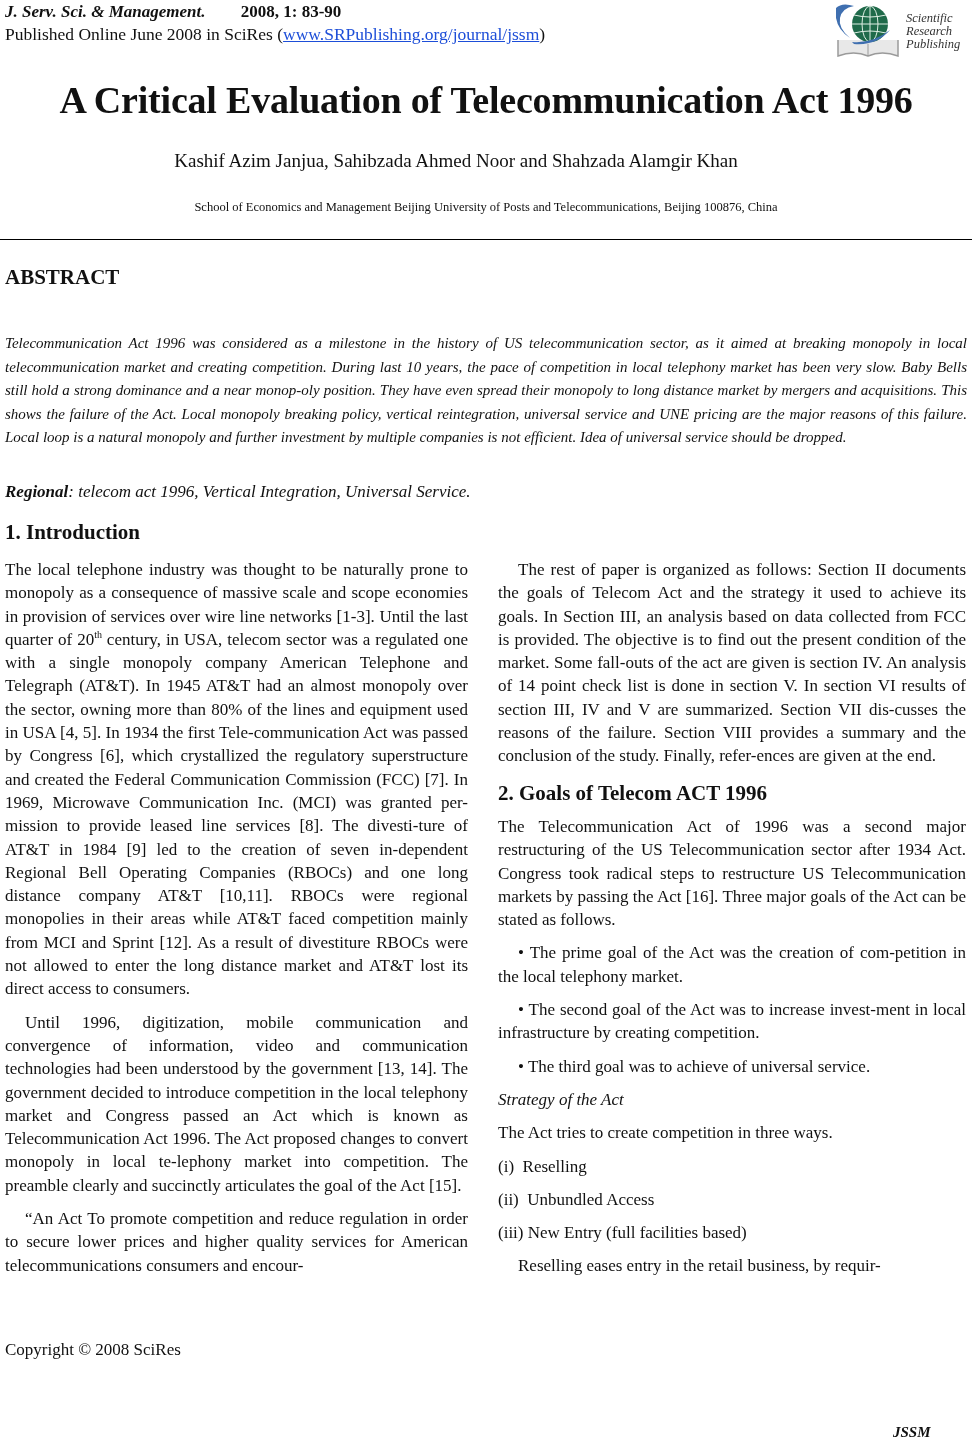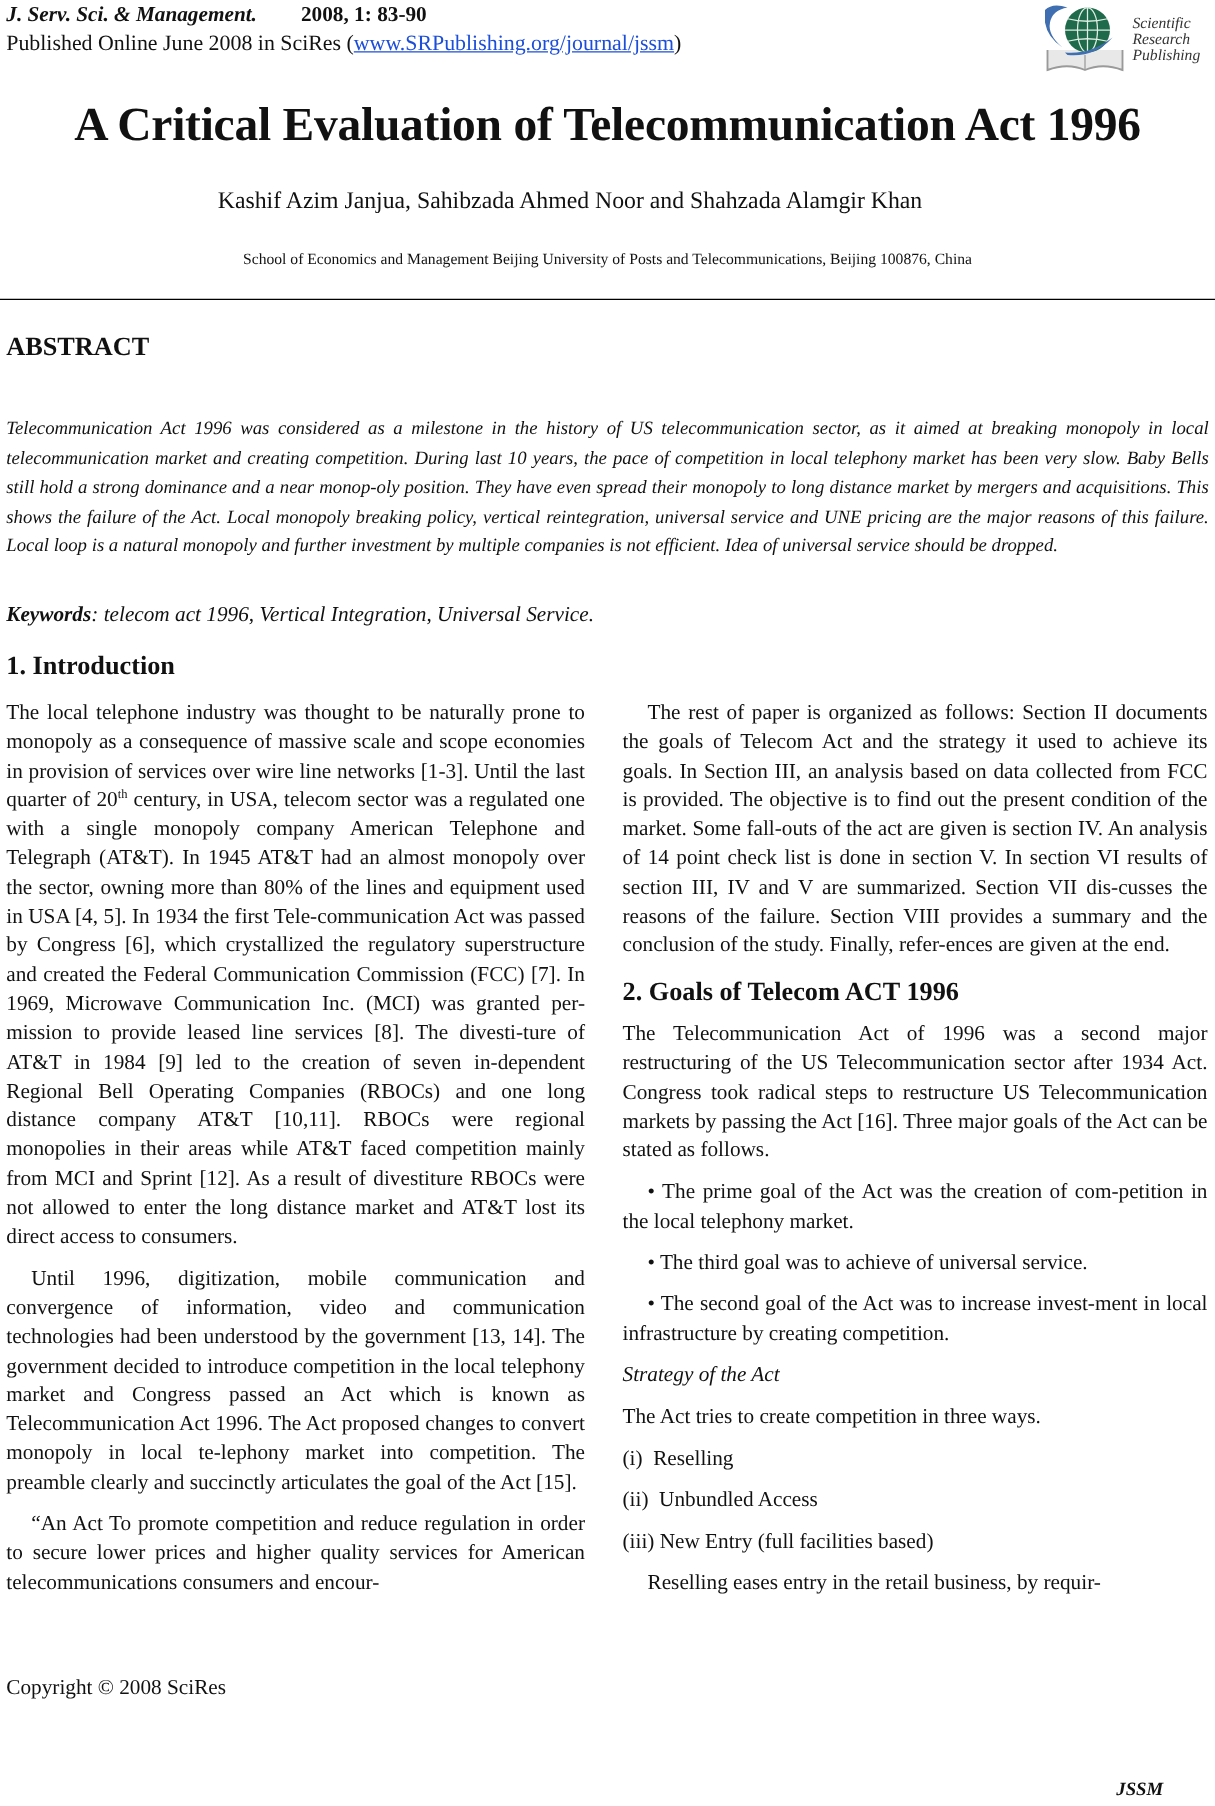--- a/index.html
+++ b/index.html
@@ -69,38 +69,38 @@
 </div>
 
 <div class="abs title">A Critical Evaluation of Telecommunication Act 1996</div>
 <div class="abs authors">Kashif Azim Janjua, Sahibzada Ahmed Noor and Shahzada Alamgir Khan</div>
 <div class="abs affil">School of Economics and Management Beijing University of Posts and Telecommunications, Beijing 100876, China</div>
 <div class="abs rule"></div>
 
 <div class="abs abstract-heading">ABSTRACT</div>
 <div class="abs abstract">Telecommunication Act 1996 was considered as a milestone in the history of US telecommunication sector, as it aimed at breaking monopoly in local telecommunication market and creating competition. During last 10 years, the pace of competition in local telephony market has been very slow. Baby Bells still hold a strong dominance and a near monop-oly position. They have even spread their monopoly to long distance market by mergers and acquisitions. This shows the failure of the Act. Local monopoly breaking policy, vertical reintegration, universal service and UNE pricing are the major reasons of this failure. Local loop is a natural monopoly and further investment by multiple companies is not efficient. Idea of universal service should be dropped.</div>
 <div class="abs keywords">
-  <b>Keywords</b><span>: telecom act 1996, Vertical Integration, Universal Service.</span>
+  <b>Regional</b><span>: telecom act 1996, Vertical Integration, Universal Service.</span>
 </div>
 
 <div class="abs h1" style="left:5px; top:520px;">1. Introduction</div>
 
 <div class="abs col left-col">
   <p><span>The local telephone industry was thought to be naturally prone to monopoly as a consequence of massive scale and scope economies in provision of services over wire line networks [1-3]. Until the last quarter of 20</span><sup>th</sup><span> century, in USA, telecom sector was a regulated one with a single monopoly company American Telephone and Telegraph (AT&amp;T). In 1945 AT&amp;T had an almost monopoly over the sector, owning more than 80% of the lines and equipment used in USA [4, 5]. In 1934 the first Tele-communication Act was passed by Congress [6], which crystallized the regulatory superstructure and created the Federal Communication Commission (FCC) [7]. In 1969, Microwave Communication Inc. (MCI) was granted per-mission to provide leased line services [8]. The divesti-ture of AT&amp;T in 1984 [9] led to the creation of seven in-dependent Regional Bell Operating Companies (RBOCs) and one long distance company AT&amp;T [10,11]. RBOCs were regional monopolies in their areas while AT&amp;T faced competition mainly from MCI and Sprint [12]. As a result of divestiture RBOCs were not allowed to enter the long distance market and AT&amp;T lost its direct access to consumers.</span></p>
   <p class="indent">Until 1996, digitization, mobile communication and convergence of information, video and communication technologies had been understood by the government [13, 14]. The government decided to introduce competition in the local telephony market and Congress passed an Act which is known as Telecommunication Act 1996. The Act proposed changes to convert monopoly in local te-lephony market into competition. The preamble clearly and succinctly articulates the goal of the Act [15].</p>
   <p class="indent">“An Act To promote competition and reduce regulation in order to secure lower prices and higher quality services for American telecommunications consumers and encour-</p>
 </div>
 
 <div class="abs col right-col">
   <p class="indent">The rest of paper is organized as follows: Section II documents the goals of Telecom Act and the strategy it used to achieve its goals. In Section III, an analysis based on data collected from FCC is provided. The objective is to find out the present condition of the market. Some fall-outs of the act are given is section IV. An analysis of 14 point check list is done in section V. In section VI results of section III, IV and V are summarized. Section VII dis-cusses the reasons of the failure. Section VIII provides a summary and the conclusion of the study. Finally, refer-ences are given at the end.</p>
   <div class="sec2">2. Goals of Telecom ACT 1996</div>
   <p>The Telecommunication Act of 1996 was a second major restructuring of the US Telecommunication sector after 1934 Act. Congress took radical steps to restructure US Telecommunication markets by passing the Act [16]. Three major goals of the Act can be stated as follows.</p>
   <p class="bullet"><span>•</span> <span>The prime goal of the Act was the creation of com-petition in the local telephony market.</span></p>
+  <p class="bullet"><span>•</span> <span>The second goal of the Act was to increase invest-ment in local infrastructure by creating competition.</span></p>
   <p class="bullet"><span>•</span> <span>The third goal was to achieve of universal service.</span></p>
-  <p class="bullet"><span>•</span> <span>The second goal of the Act was to increase invest-ment in local infrastructure by creating competition.</span></p>
   <p class="strategy">Strategy of the Act</p>
   <p class="list-item">The Act tries to create competition in three ways.</p>
   <p class="list-item" style="white-space:pre;">(i)  Reselling</p>
   <p class="list-item" style="white-space:pre;">(ii)  Unbundled Access</p>
   <p class="list-item" style="white-space:pre; margin-bottom:10px;">(iii) New Entry (full facilities based)</p>
   <p class="indent">Reselling eases entry in the retail business, by requir-</p>
 </div>
 
 <div class="abs footer-left">Copyright © 2008 SciRes</div>
 <div class="abs footer-right">JSSM</div>

